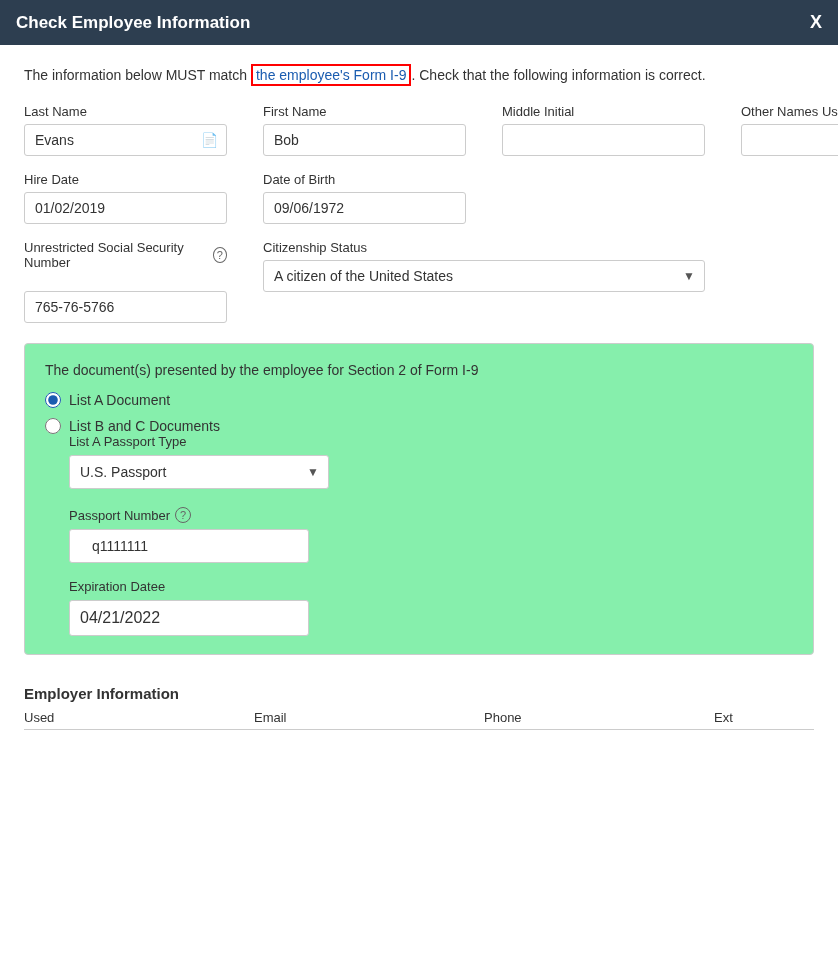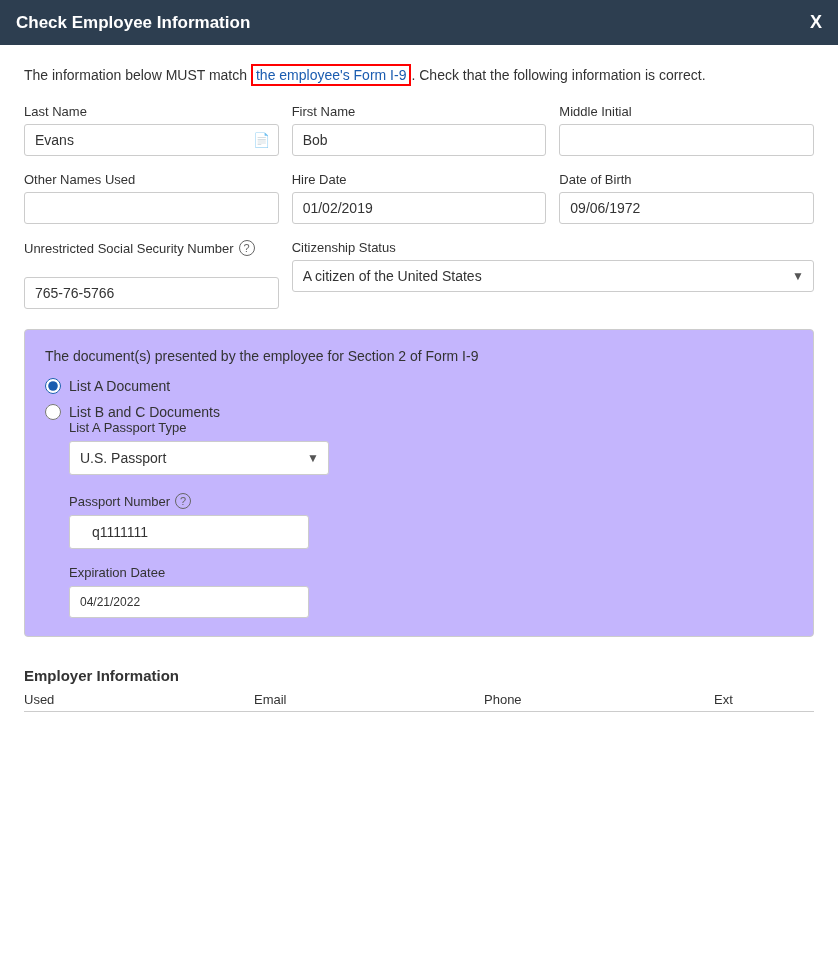--- a/index.html
+++ b/index.html
@@ -40,22 +40,22 @@
       padding: 1px 3px;
       color: #1a5cb0;
     }
     .info-list {
       margin: 10px 0 10px 0;
       line-height: 2;
     }
 
     .form-grid {
       display: grid;
-      grid-template-columns: 1fr 1fr 1fr;
-      gap: 16px 13px;
+      grid-template-columns: 1fr 1fr 1fr 1fr;
+      gap: 16px 36px;
       margin-top: 18px;
     }
     .form-group {
       display: flex;
       flex-direction: column;
     }
     .form-group label {
       font-size: 13px;
       margin-bottom: 5px;
       color: #333;
@@ -94,21 +94,21 @@
     .citizenship-section {
       grid-column: 2 / span 2;
       grid-row: 3;
     }
 
     .documents-box {
       border: 1px solid #ccc;
       border-radius: 4px;
       padding: 18px 20px;
       margin-top: 20px;
-      background: #c4b5fd;
+      background: #86efac;
     }
     .documents-box-title {
       font-size: 14px;
       margin-bottom: 14px;
       color: #333;
     }
 
     .radio-group {
       display: flex;
       flex-direction: column;
@@ -187,21 +187,21 @@
     .expiration-label {
       font-size: 13px;
       margin-bottom: 6px;
       color: #333;
     }
     .expiration-input {
       width: 240px;
       border: 1px solid #ccc;
       border-radius: 3px;
       padding: 8px 10px;
-      font-size: 12px;
+      font-size: 16px;
       color: #333;
     }
 
     .employer-section {
       margin-top: 20px;
       padding-top: 10px;
     }
     .employer-title {
       font-size: 15px;
       font-weight: bold;

